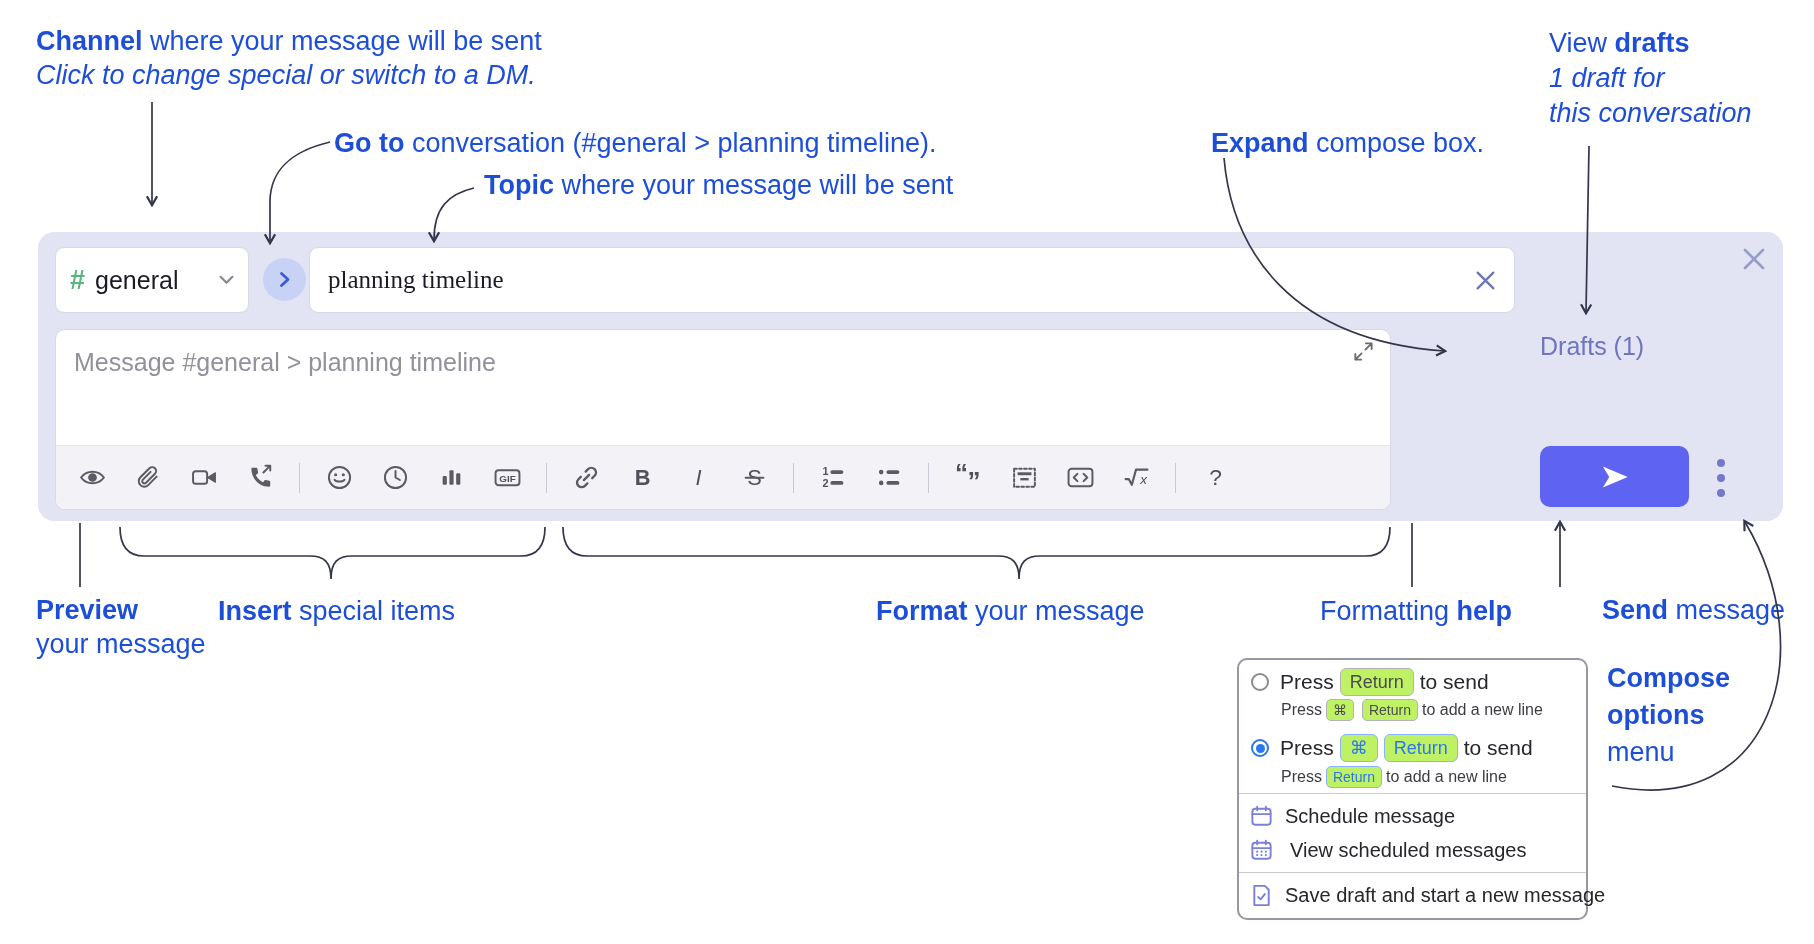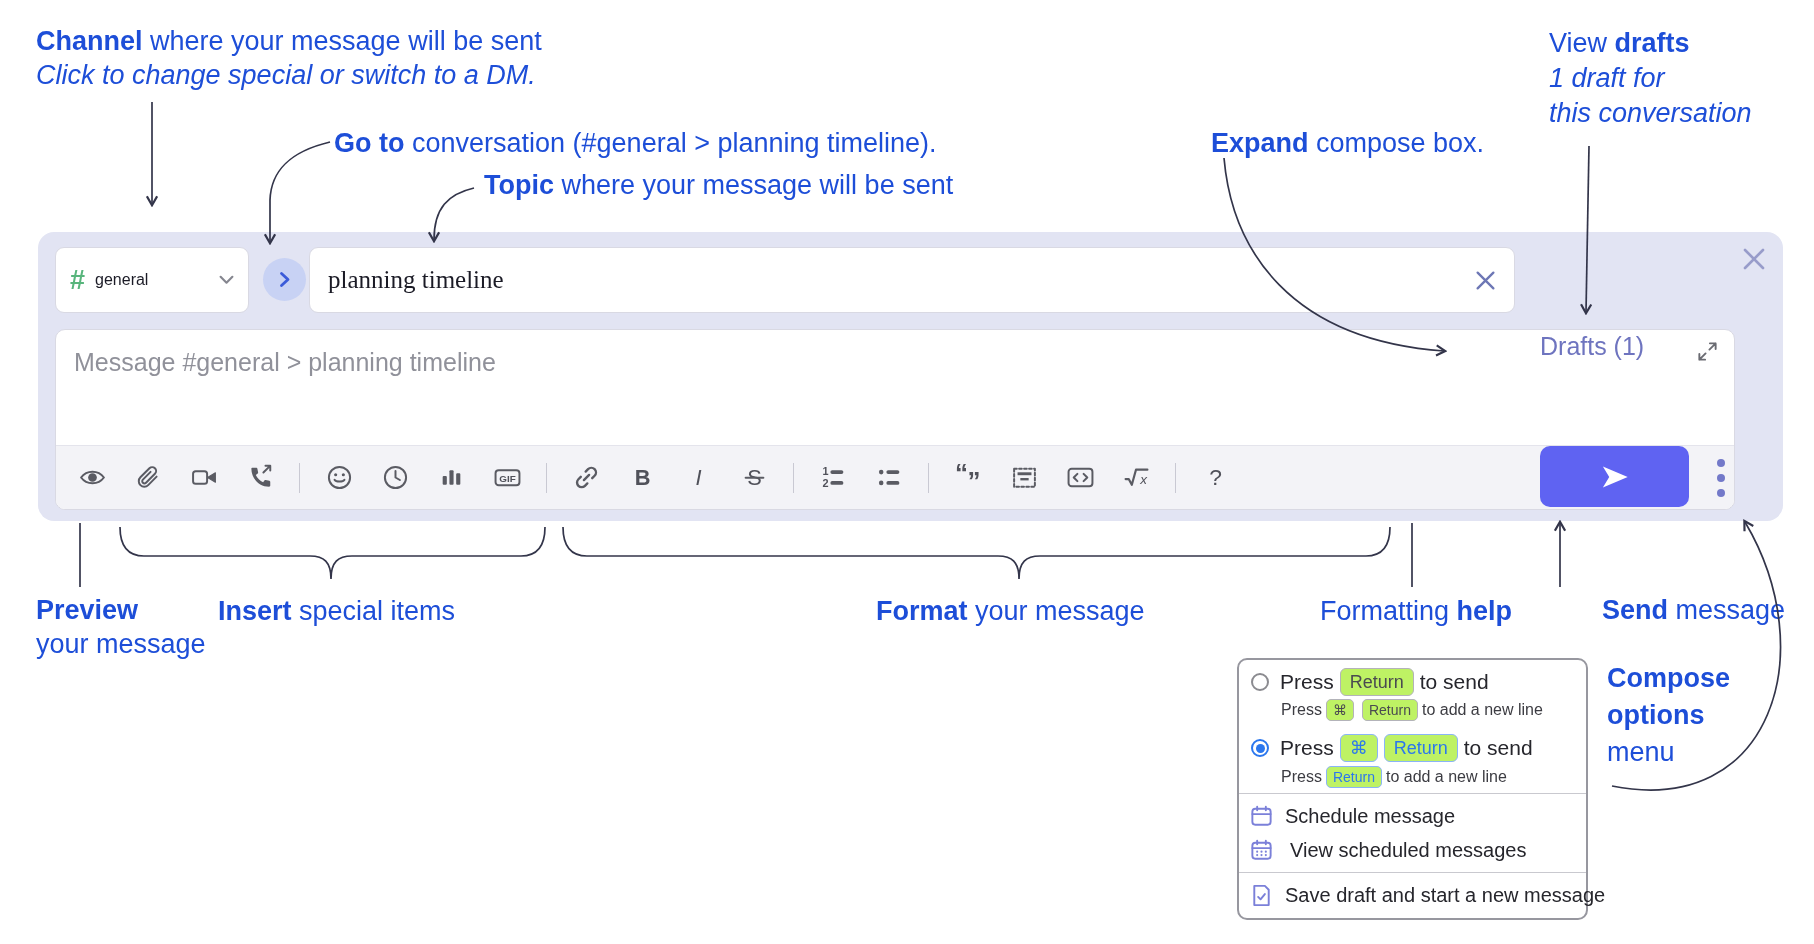--- a/index.html
+++ b/index.html
@@ -10,27 +10,27 @@
   .ann b{font-weight:700;}
   .it{font-style:italic;}
   
   .overlay{position:absolute;left:0;top:0;width:1814px;height:944px;pointer-events:none;z-index:5;}
   .overlay path{fill:none;stroke:#33354a;stroke-width:1.7;}
   
   .panel{position:absolute;left:38px;top:232px;width:1745px;height:289px;background:#e2e4f3;border-radius:16px;z-index:1;}
   .whitebox{position:absolute;background:#ffffff;border:1px solid #d9d9e3;border-radius:9px;box-sizing:border-box;}
   .channel-box{left:17px;top:15px;width:194px;height:66px;display:flex;align-items:center;padding:0 14px;gap:10px;cursor:pointer;}
   .hash{color:#58b57c;font-weight:700;font-size:27px;}
-  .channel-name{font-size:16px;color:#1b1b26;}
+  .channel-name{font-size:25px;color:#1b1b26;}
   .chev-wrap{margin-left:auto;display:flex;}
   .goto-circle{position:absolute;left:225px;top:26px;width:43px;height:43px;border-radius:50%;background:#c8d2f4;
                display:flex;align-items:center;justify-content:center;border:none;cursor:pointer;padding:0;}
   .topic-input{left:271px;top:15px;width:1206px;height:66px;display:flex;align-items:center;padding:0 18px;}
   .topic-text{font-size:25px;color:#1b1b26;flex:1;font-family:Liberation Serif, serif;}
-  .msg-box{left:17px;top:97px;width:1680px;height:181px;border-radius:10px;}
+  .msg-box{left:17px;top:97px;width:1336px;height:181px;border-radius:10px;}
   .placeholder{position:absolute;left:18px;top:18px;font-size:25px;color:#90919a;}
   .expand-btn{position:absolute;right:15px;top:10px;background:none;border:none;padding:0;cursor:pointer;}
   .toolbar{position:absolute;left:0;right:0;bottom:0;height:64px;background:#f3f3f7;border-top:1px solid #e4e4ec;
            border-radius:0 0 9px 9px;display:flex;align-items:center;padding:15px 8px;box-sizing:border-box;}
   .tbi{width:46px;height:46px;display:flex;align-items:center;justify-content:center;background:none;border:none;padding:0;margin:0 5px;cursor:pointer;}
   .tdiv{width:1px;height:30px;background:#c9c9d3;margin:0 11px;}
   .ic{stroke:#5a5b63;fill:none;stroke-width:1.9;stroke-linecap:round;stroke-linejoin:round;}
   .ic text{stroke:none;fill:#50515a;font-family:"Liberation Sans","DejaVu Sans",sans-serif;}
   .drafts-link{position:absolute;left:1502px;top:100px;font-size:25px;font-weight:400;color:#6e74bf;cursor:pointer;}
   .send-btn{position:absolute;left:1502px;top:214px;width:149px;height:61px;border-radius:10px;background:#5f63f2;

